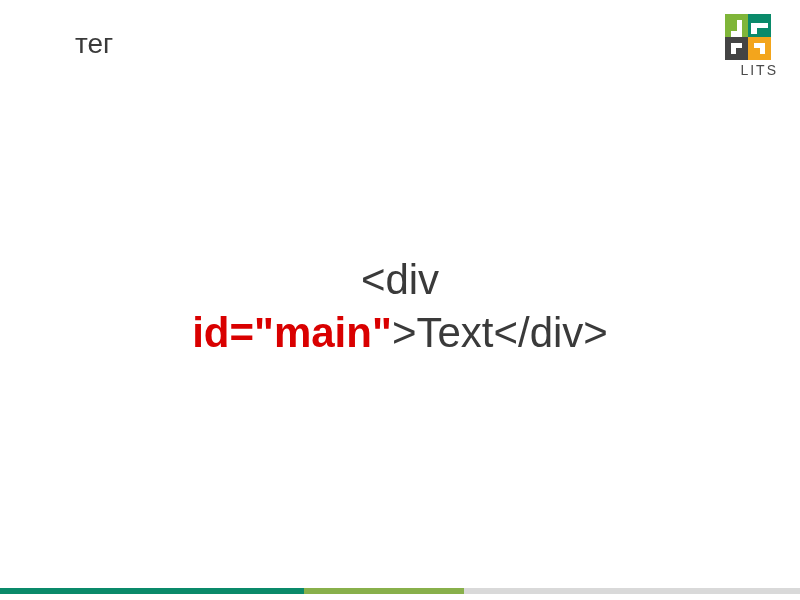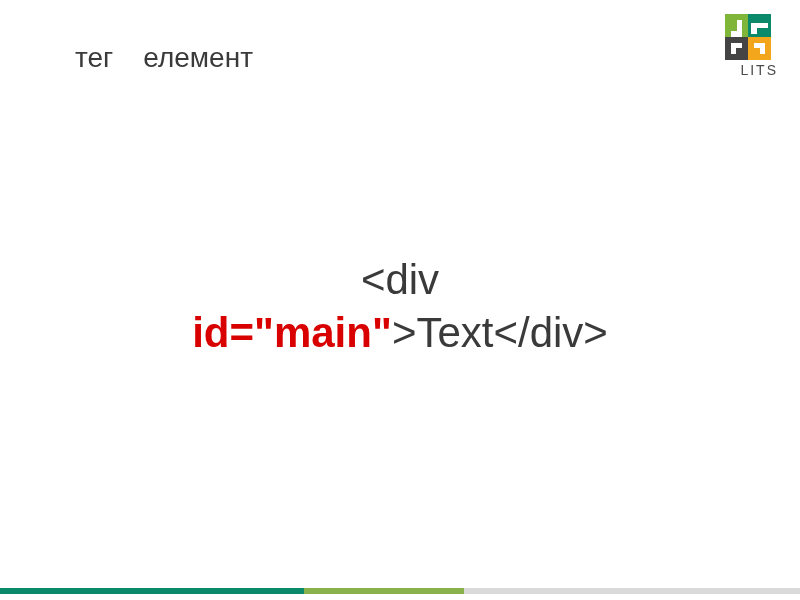--- a/index.html
+++ b/index.html
@@ -17,22 +17,22 @@
     }
     .header {
       display: flex;
       align-items: flex-start;
       padding-top: 28px;
       padding-left: 75px;
       padding-right: 30px;
     }
     .header-labels {
       display: flex;
+      gap: 90px;
       font-size: 28px;
-      margin-top: 14px;
     }
     .label-tag {
       color: #3a3a3a;
     }
     .label-element {
       color: #3a3a3a;
       margin-left: 30px;
     }
     .label-attribute {
       color: #6a8c2f;
@@ -86,21 +86,20 @@
     .seg1 { background: #0a8a6a; width: 38%; }
     .seg2 { background: #88b04b; width: 20%; }
     .seg3 { background: #d9d9d9; width: 42%; }
   </style>
 </head>
 <body>
 
 <div class="header">
   <div class="header-labels">
     <span class="label-tag">тег</span>
-    <span class="label-element">елемент</span>
   </div>
 </div>
 
 <div class="logo">
   <div class="logo-mark">
     <svg viewBox="0 0 46 46" width="46" height="46">
       <rect x="0" y="0" width="23" height="23" fill="#7fb539"></rect>
       <rect x="23" y="0" width="23" height="23" fill="#0a8a6a"></rect>
       <rect x="0" y="23" width="23" height="23" fill="#444"></rect>
       <rect x="23" y="23" width="23" height="23" fill="#f3a51c"></rect>

